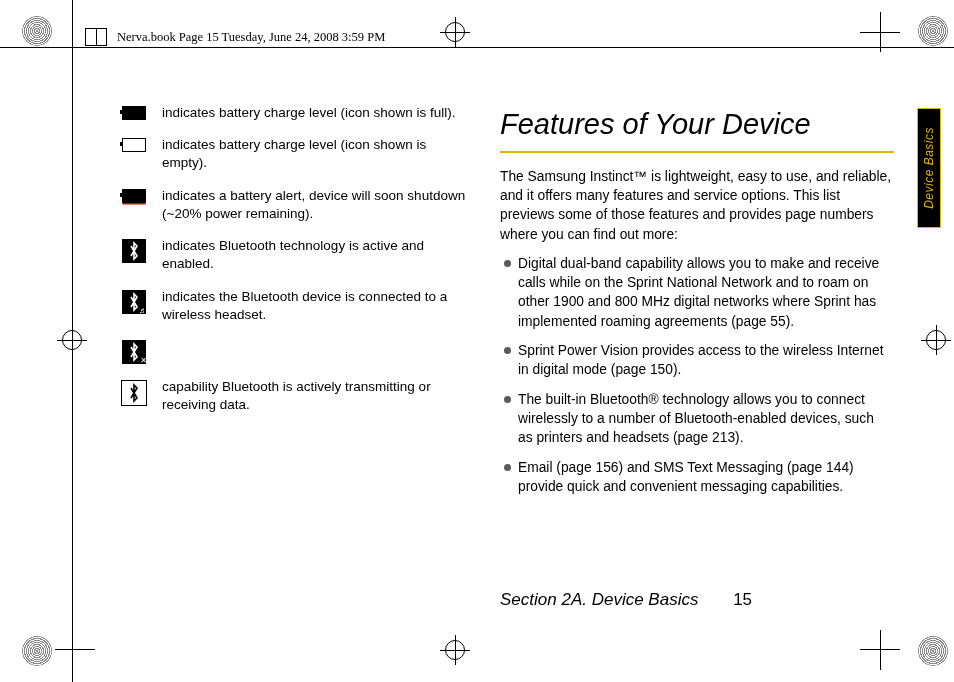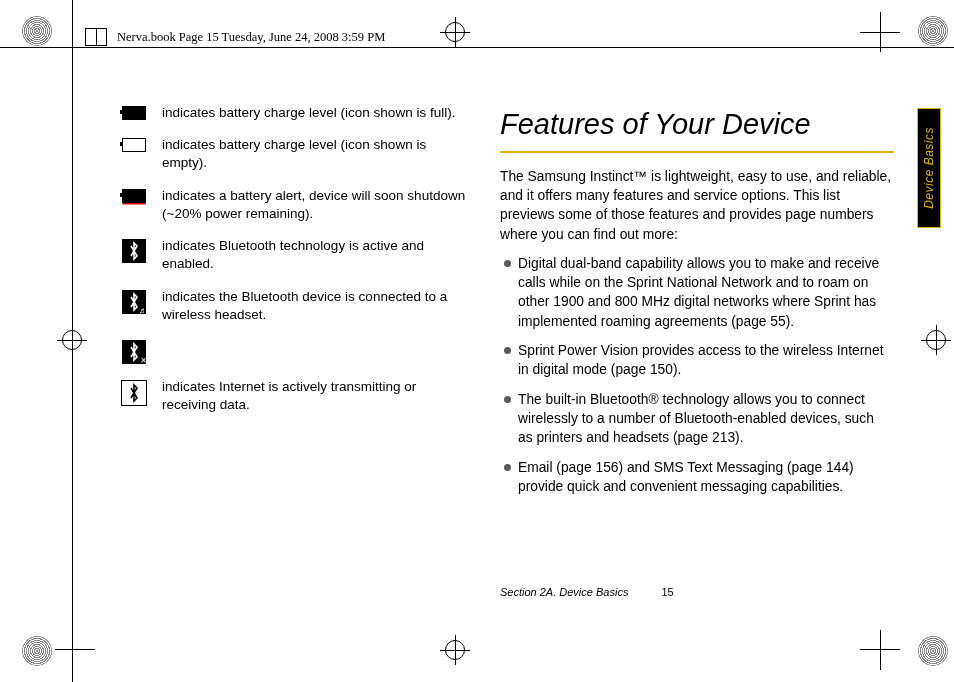--- a/index.html
+++ b/index.html
@@ -145,22 +145,22 @@
   color:#e0b400;
   font-style:italic;
   font-size:12px;
   writing-mode:vertical-rl;
   transform:rotate(180deg);
   letter-spacing:0.5px;
 }
 .footer {
   position:absolute;
   left: 500px;
-  bottom: 84px;
-  font-size: 11px;
+  bottom: 72px;
+  font-size: 17px;
   font-style: italic;
 }
 .footer .pn { font-style:normal; margin-left:30px; }
 .frame-line-top{position:absolute;top:47px;left:0;right:0;height:1px;background:#000;}
 .frame-line-left{position:absolute;left:72px;top:0;bottom:0;width:1px;background:#000;}
 </style>
 </head>
 <body>
 
 <div class="radial" style="top:16px;left:22px;"></div>
@@ -247,21 +247,21 @@
     </div>
 
     <div class="icon-row">
       <div class="icon-cell">
           <div class="bt boxed">
             <svg viewBox="0 0 14 20">
               <path d="M4 5 L10 15 L7 18 L7 2 L10 5 L4 15" stroke="#000" stroke-width="1.6" fill="none"></path>
             </svg>
           </div>
         </div>
-      <div class="icon-desc">indicates Internet is actively transmitting or receiving data.</div>
+      <div class="icon-desc">capability Bluetooth is actively transmitting or receiving data.</div>
     </div>
 
   </div>
 
   <div class="col-right">
     <h2 class="section-title">Features of Your Device</h2>
     <div class="title-underline"></div>
     <div class="intro">The Samsung Instinct™ is lightweight, easy to use, and reliable, and it offers many features and service options. This list previews some of those features and provides page numbers where you can find out more:</div>
     <ul class="bullets">
       <li>Digital dual-band capability allows you to make and receive calls while on the Sprint National Network and to roam on other 1900 and 800 MHz digital networks where Sprint has implemented roaming agreements (page 55).</li>

